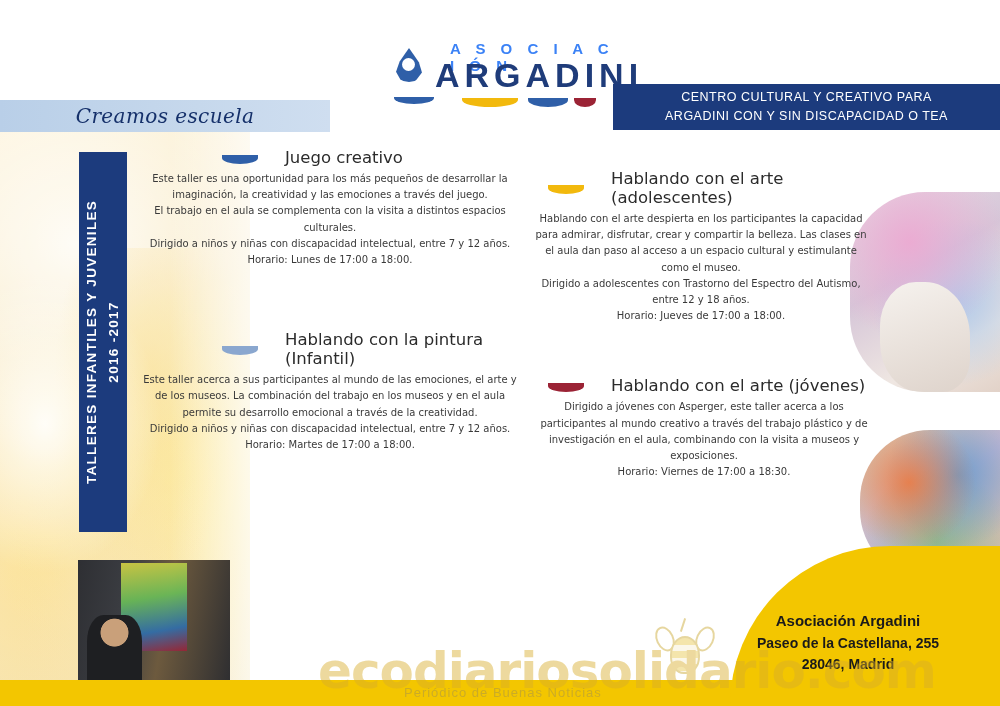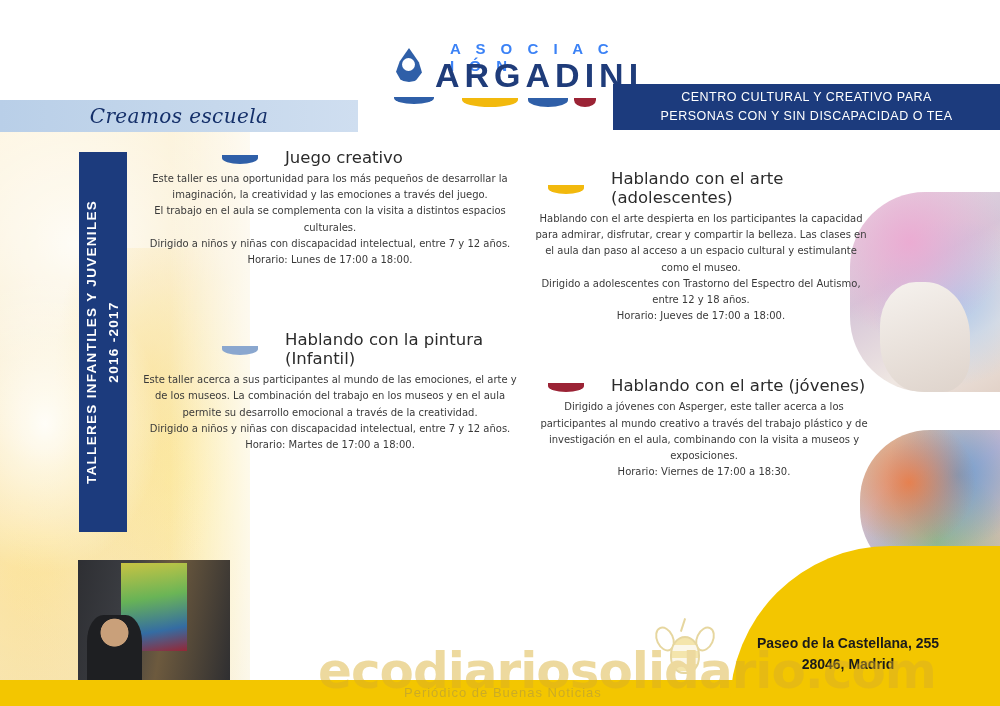--- a/index.html
+++ b/index.html
@@ -118,21 +118,21 @@
     left: 186px; top: 53px;
     width: 22px; height: 14px;
     border-bottom: 9px solid #9b2335;
     border-radius: 0 0 60% 60%;
   }
 
   
   .banner-creamos {
     position: absolute;
     left: 0; top: 100px;
-    width: 358px; height: 32px;
+    width: 330px; height: 32px;
     background: linear-gradient(to right, #b9cfe8 0%, #c6d8ec 60%, #cfdef0 100%);
     display: flex;
     align-items: center;
     justify-content: center;
   }
   .banner-creamos span {
     font-family: "DejaVu Serif", serif;
     font-style: italic;
     font-size: 20px;
     color: #15306a;
@@ -380,21 +380,21 @@
     <div class="logo-underline-blue"></div>
     <div class="logo-underline-red"></div>
   </div>
 
   <div class="banner-creamos">
     <span>Creamos escuela</span>
   </div>
 
   <div class="banner-centro">
     <div>CENTRO CULTURAL Y CREATIVO PARA</div>
-    <div>PERSONAS CON Y SIN DISCAPACIDAD O TEA</div>
+    <div>ARGADINI CON Y SIN DISCAPACIDAD O TEA</div>
   </div>
 
   <div class="side-tab">
     <div class="side-tab-inner">
       <div>TALLERES INFANTILES Y JUVENILES</div>
       <div>2016 -2017</div>
     </div>
   </div>
 
   <div class="photo-circle-top"></div>
@@ -447,20 +447,21 @@
 Horario: Viernes de 17:00 a 18:30.</div>
     </div>
 
   </div>
 
   <div class="yellow-curve-cover"></div>
   <div class="yellow-circle"></div>
 
 
   <div class="contact-block">
+    <div class="org">Asociación Argadini</div>
     <div>Paseo de la Castellana, 255</div>
     <div>28046, Madrid</div>
   </div>
 
   <div class="watermark">
     <div class="wm-bee">
       <div class="ant"></div>
       <div class="wing-l"></div>
       <div class="wing-r"></div>
       <div class="body"></div>

